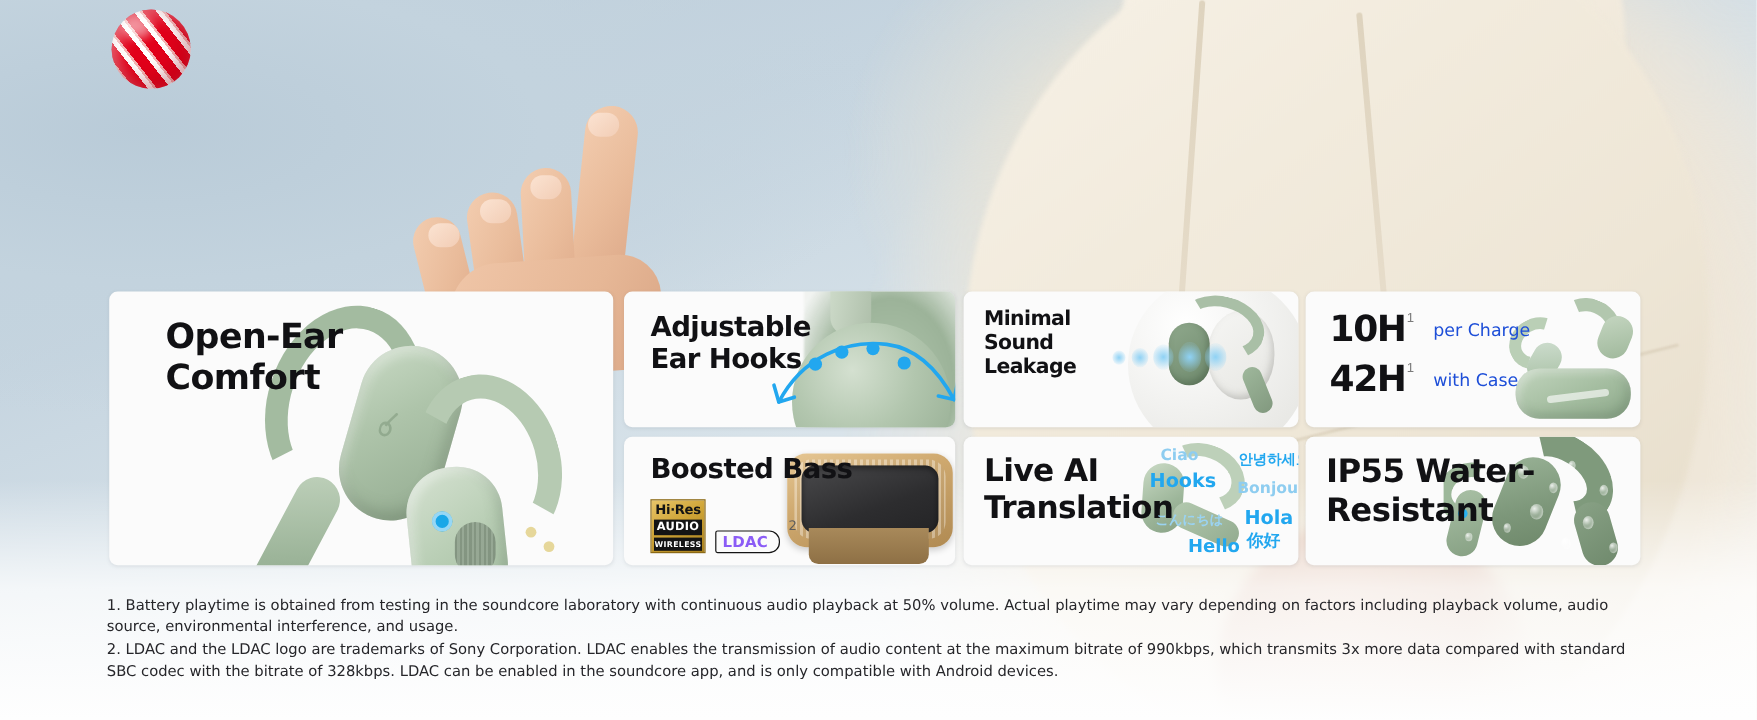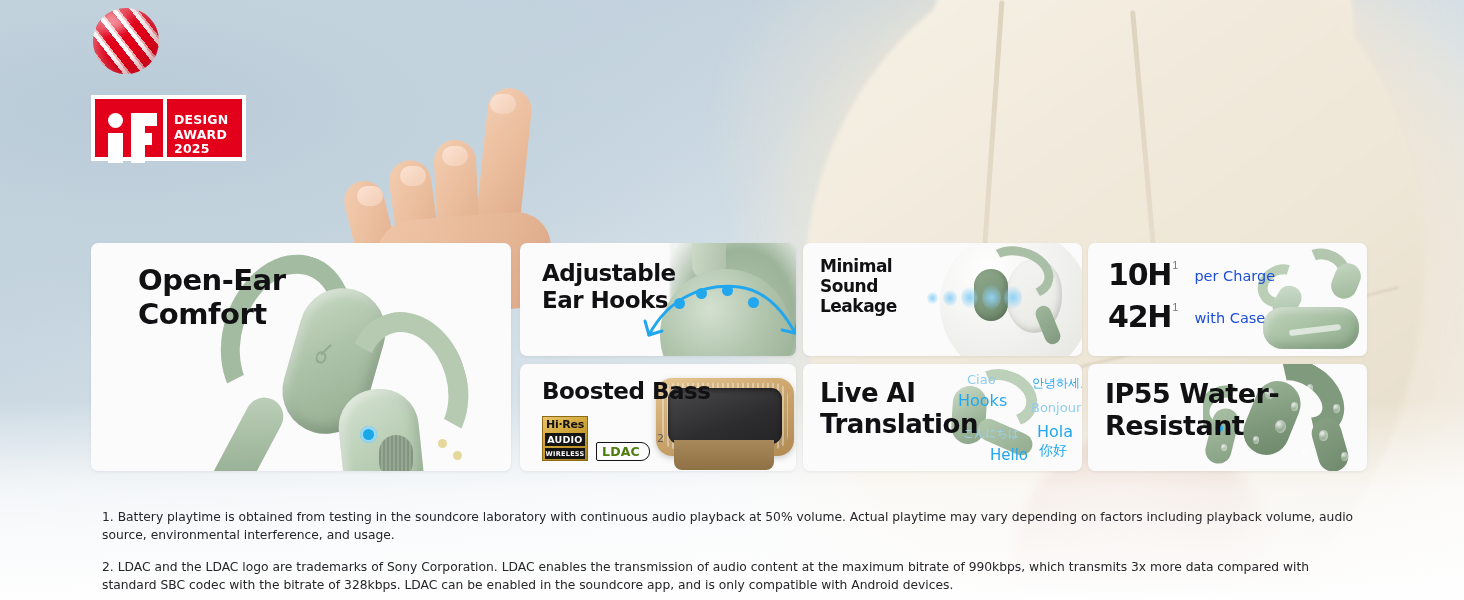--- a/index.html
+++ b/index.html
@@ -308,21 +308,21 @@
     width:40px; height:11px; background:#141414; color:#fff;
     font-family:"DejaVu Sans", sans-serif; font-weight:700; font-size:6.5px;
     display:flex; align-items:center; justify-content:center; letter-spacing:.3px;
     margin-top:2px;
   }
   .ldac-badge{
     position:absolute; left:76px; top:78px; z-index:5;
     border:1.6px solid #141414; border-radius:2px 9px 9px 2px;
     padding:1px 9px 1px 5px; background:#fbfbfb;
     font-family:"DejaVu Sans", sans-serif; font-weight:700; font-size:12.5px;
-    color:#4d7c0f; letter-spacing:.2px;
+    color:#8b5cf6; letter-spacing:.2px;
   }
   .ldac-sup{
     position:absolute; left:137px; top:68px; z-index:5;
     font-size:11px; color:#5c5c5c; font-family:"DejaVu Sans", sans-serif;
   }
 
   
   .cl-art{ position:absolute; right:0; top:0; width:160px; height:113px; z-index:2; overflow:hidden; }
   .ear-head{
     position:absolute; left:18px; top:-14px; width:150px; height:150px;
@@ -421,21 +421,21 @@
     background:linear-gradient(145deg,#cbdbc6,#9db69a 60%,#89a286);
     transform:rotate(4deg);
   }
   .ct-tail{
     position:absolute; left:44px; top:62px; width:58px; height:22px;
     border-radius:12px;
     background:linear-gradient(120deg,#b3c9af,#92ab8f);
     transform:rotate(24deg);
   }
   .greet{
-    position:absolute; font-family:"DejaVu Sans", sans-serif; font-weight:400;
+    position:absolute; font-family:"DejaVu Sans", sans-serif; font-weight:700;
     white-space:nowrap; z-index:5;
   }
 
   
   .ci-art{ position:absolute; right:-4px; top:0; width:168px; height:107px; z-index:2; overflow:hidden; }
   .ci-hookbig{
     position:absolute; left:48px; top:-2px; width:96px; height:74px;
     border:22px solid #7f9a7c; border-radius:50%;
     border-bottom-color:transparent; border-left-color:transparent;
     transform:rotate(32deg);
@@ -471,21 +471,21 @@
     background:radial-gradient(circle at 34% 30%, rgba(255,255,255,.85) 0%, rgba(255,255,255,.28) 45%, rgba(255,255,255,.05) 75%);
     box-shadow:inset -1px -1px 2px rgba(255,255,255,.5);
   }
 
   
   .footnotes{
     position:absolute; left:88px; top:494px; width:1290px;
     font-family:"DejaVu Sans", sans-serif;
     font-size:12.3px; line-height:1.47; color:#26262a;
   }
-  .footnotes p{ margin:14px; }
+  .footnotes p{ margin:1px; }
 </style>
 </head>
 <body>
 
 <div class="bg-photo">
   <div class="bg-sky"></div>
 
   <div class="bg-person"></div>
   <div class="hoodie-hood"></div>
   <div class="hoodie-body"></div>
@@ -505,34 +505,20 @@
     <div class="nail n3"></div>
     <div class="nail n4"></div>
   </div>
 
   <div class="bg-bottom-fade"></div>
 </div>
 
 <div class="awards">
   <div class="reddot-sphere"></div>
 
-  <div class="if-badge">
-    <div class="if-left">
-      <span class="i-dot"></span>
-      <span class="i-stem"></span>
-      <span class="f-stem"></span>
-      <span class="f-top"></span>
-      <span class="f-mid"></span>
-    </div>
-    <div class="if-right">
-      <div>DESIGN</div>
-      <div>AWARD</div>
-      <div>2025</div>
-    </div>
-  </div>
 </div>
 
 <div class="cards">
 
   <div class="card" id="card-hooks">
     <div class="card-title">Adjustable
 Ear Hooks</div>
     <div class="ch-art">
       <div class="ch-blurbg"></div>
       <div class="ch-stem"></div>

